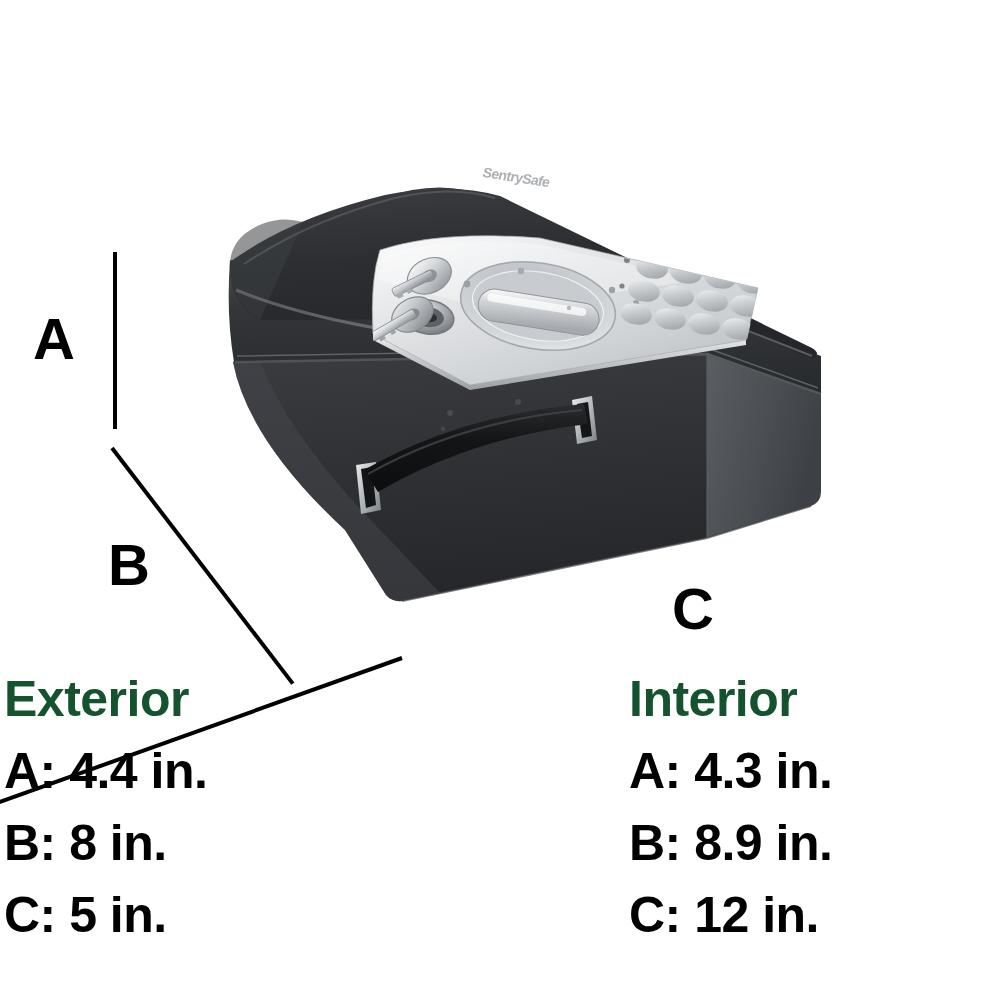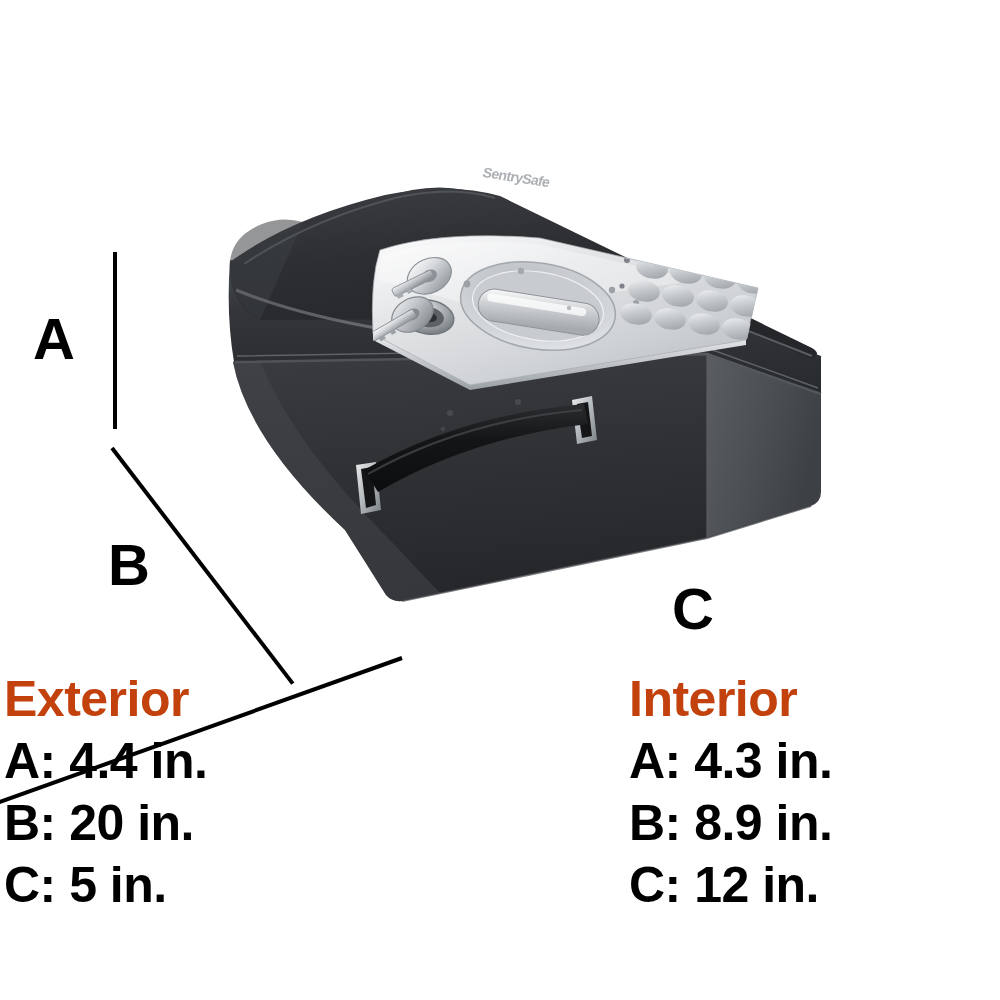--- a/index.html
+++ b/index.html
@@ -74,32 +74,33 @@
     top: 668px;
   }
   .spec-col.left  { left: 4px;   width: 560px; }
   .spec-col.right { left: 629px; width: 393px; }
 
   .spec-heading {
     font-family: "Liberation Sans", sans-serif;
     font-weight: bold;
     font-size: 50px;
     line-height: 62px;
-    color: #c2410c;
+    color: #14532d;
     white-space: nowrap;
     letter-spacing: -0.5px;
   }
   .spec-row {
     font-family: "Liberation Sans", sans-serif;
     font-weight: bold;
     font-size: 50px;
     line-height: 62px;
     color: #000000;
     white-space: nowrap;
     letter-spacing: -0.5px;
+    margin-top: 10px;
   }
 </style>
 </head>
 <body>
 
 <div id="stage">
 
   <div id="safe">
     <svg width="700" height="500" viewBox="0 0 700 500" xmlns="http://www.w3.org/2000/svg">
       <defs>
@@ -306,21 +307,21 @@
   <div class="dim-line dim-line-b"></div>
   <div class="dim-line dim-line-c"></div>
 
   <div class="dim-letter dim-letter-a">A</div>
   <div class="dim-letter dim-letter-b">B</div>
   <div class="dim-letter dim-letter-c">C</div>
 
   <div class="spec-col left">
     <div class="spec-heading">Exterior</div>
     <div class="spec-row">A: 4.4 in.</div>
-    <div class="spec-row">B: 20 in.</div>
+    <div class="spec-row">B: 8 in.</div>
     <div class="spec-row">C: 5 in.</div>
   </div>
 
   <div class="spec-col right">
     <div class="spec-heading">Interior</div>
     <div class="spec-row">A: 4.3 in.</div>
     <div class="spec-row">B: 8.9 in.</div>
     <div class="spec-row">C: 12 in.</div>
   </div>
 

